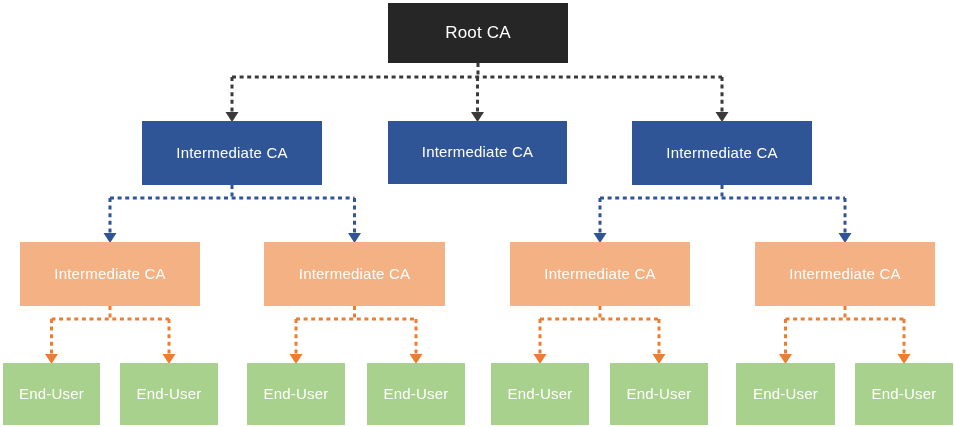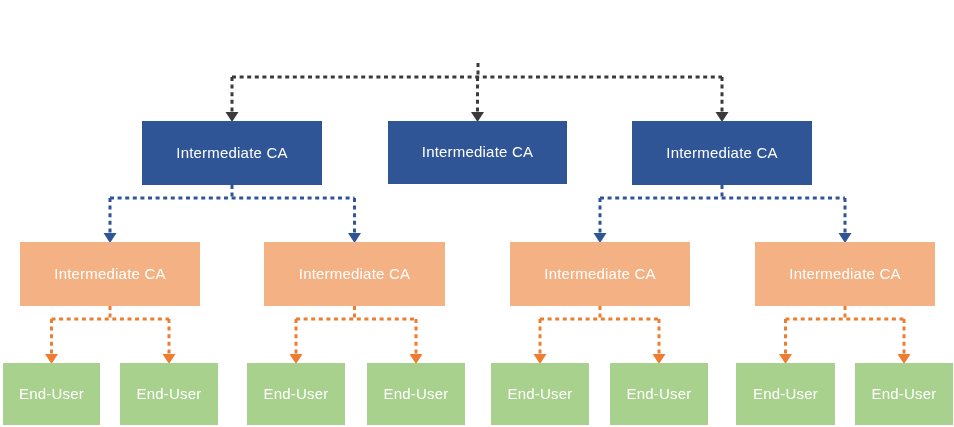--- a/index.html
+++ b/index.html
@@ -71,20 +71,23 @@
       <polygon points="540,364 533.5,354 546.5,354" fill="#ED7D31"></polygon>
       <path d="M 659 319 L 659 355" fill="none" stroke="#ED7D31" stroke-width="3" stroke-dasharray="4 3.6" stroke-linecap="butt"></path>
       <polygon points="659,364 652.5,354 665.5,354" fill="#ED7D31"></polygon>
       <path d="M 845 306 L 845 319" fill="none" stroke="#ED7D31" stroke-width="3" stroke-dasharray="4 3.6" stroke-linecap="butt"></path>
       <path d="M 785.5 319 L 904 319" fill="none" stroke="#ED7D31" stroke-width="3" stroke-dasharray="4 3.6" stroke-linecap="butt"></path>
       <path d="M 785.5 319 L 785.5 355" fill="none" stroke="#ED7D31" stroke-width="3" stroke-dasharray="4 3.6" stroke-linecap="butt"></path>
       <polygon points="785.5,364 779,354 792,354" fill="#ED7D31"></polygon>
       <path d="M 904 319 L 904 355" fill="none" stroke="#ED7D31" stroke-width="3" stroke-dasharray="4 3.6" stroke-linecap="butt"></path>
       <polygon points="904,364 897.5,354 910.5,354" fill="#ED7D31"></polygon>
     </svg>
+<div class="node" style="left: 388px; top: 3px; width: 180px; height: 60px; background: rgb(38, 38, 38); color: rgb(255, 255, 255); font-size: 17px;">
+      <span>Root CA</span>
+    </div>
     <div class="node" style="left: 142px; top: 121px; width: 180px; height: 64px; background: rgb(47, 85, 151); color: rgb(255, 255, 255); font-size: 15px;">
       <span>Intermediate CA</span>
     </div>
     <div class="node" style="left: 388px; top: 121px; width: 179px; height: 63px; background: rgb(47, 85, 151); color: rgb(255, 255, 255); font-size: 15px;">
       <span>Intermediate CA</span>
     </div>
     <div class="node" style="left: 632px; top: 121px; width: 180px; height: 64px; background: rgb(47, 85, 151); color: rgb(255, 255, 255); font-size: 15px;">
       <span>Intermediate CA</span>
     </div>
     <div class="node" style="left: 20px; top: 242px; width: 180px; height: 64px; background: rgb(244, 177, 131); color: rgb(255, 255, 255); font-size: 15px;">

